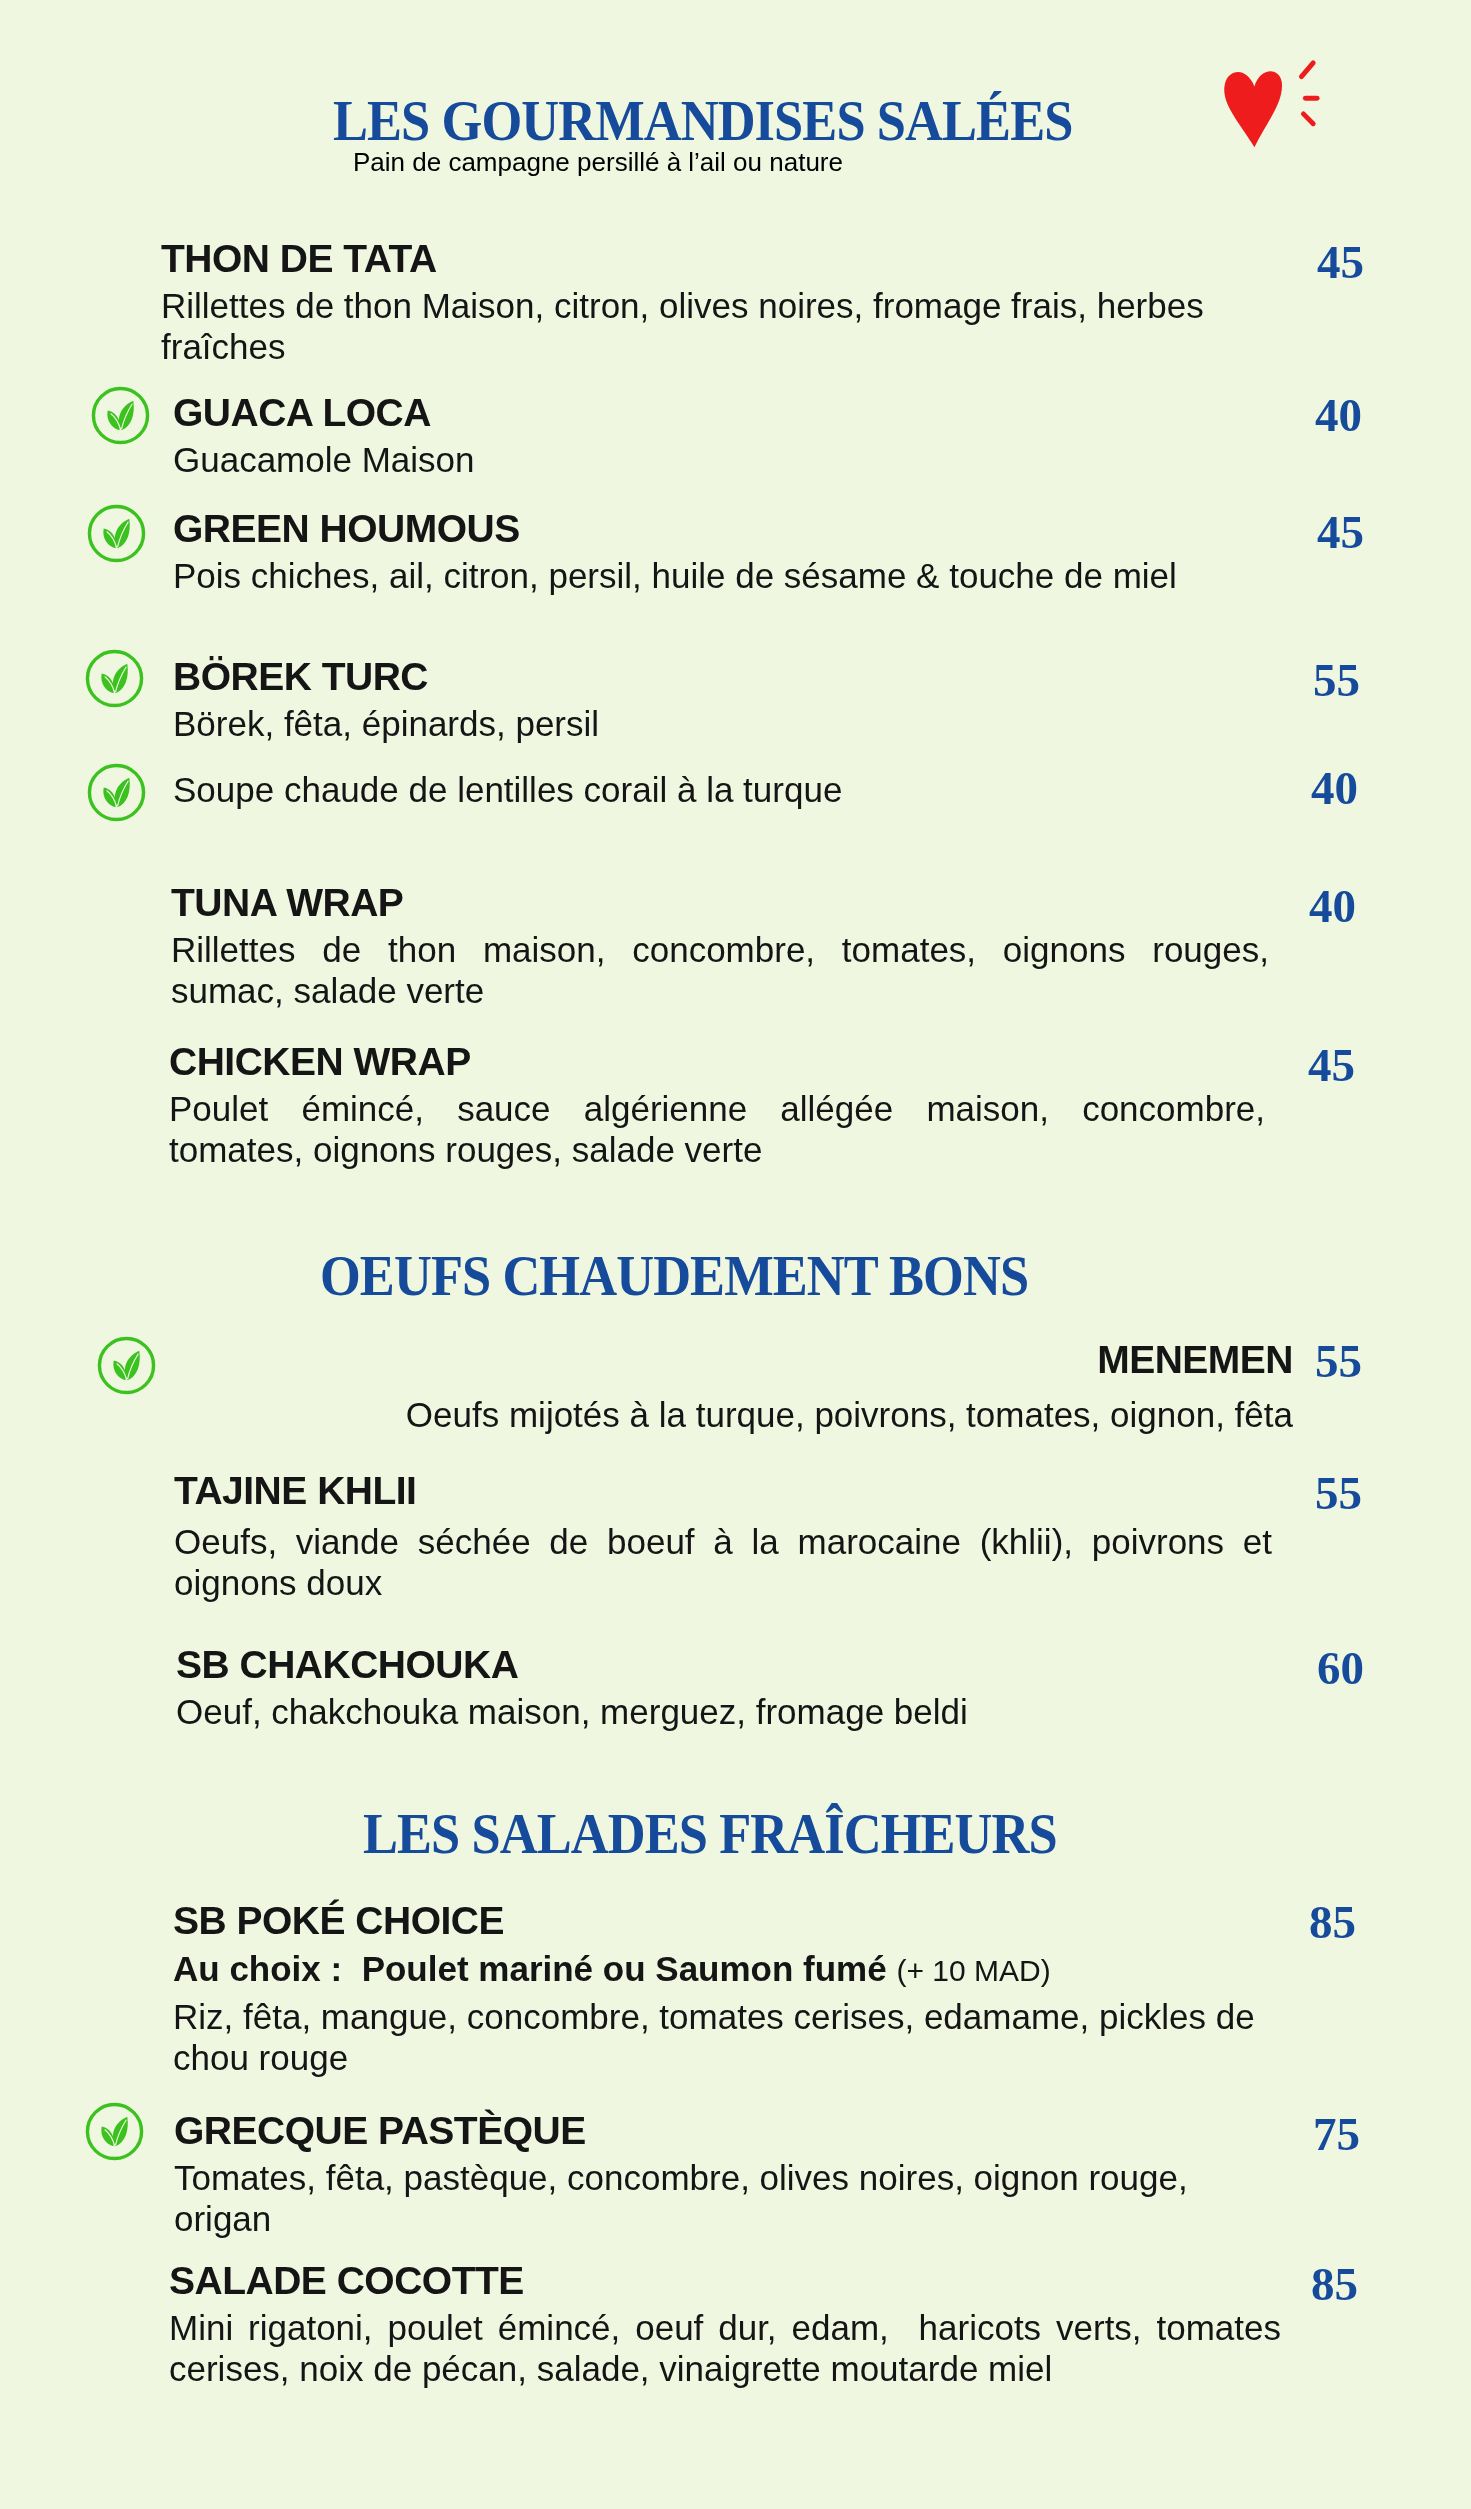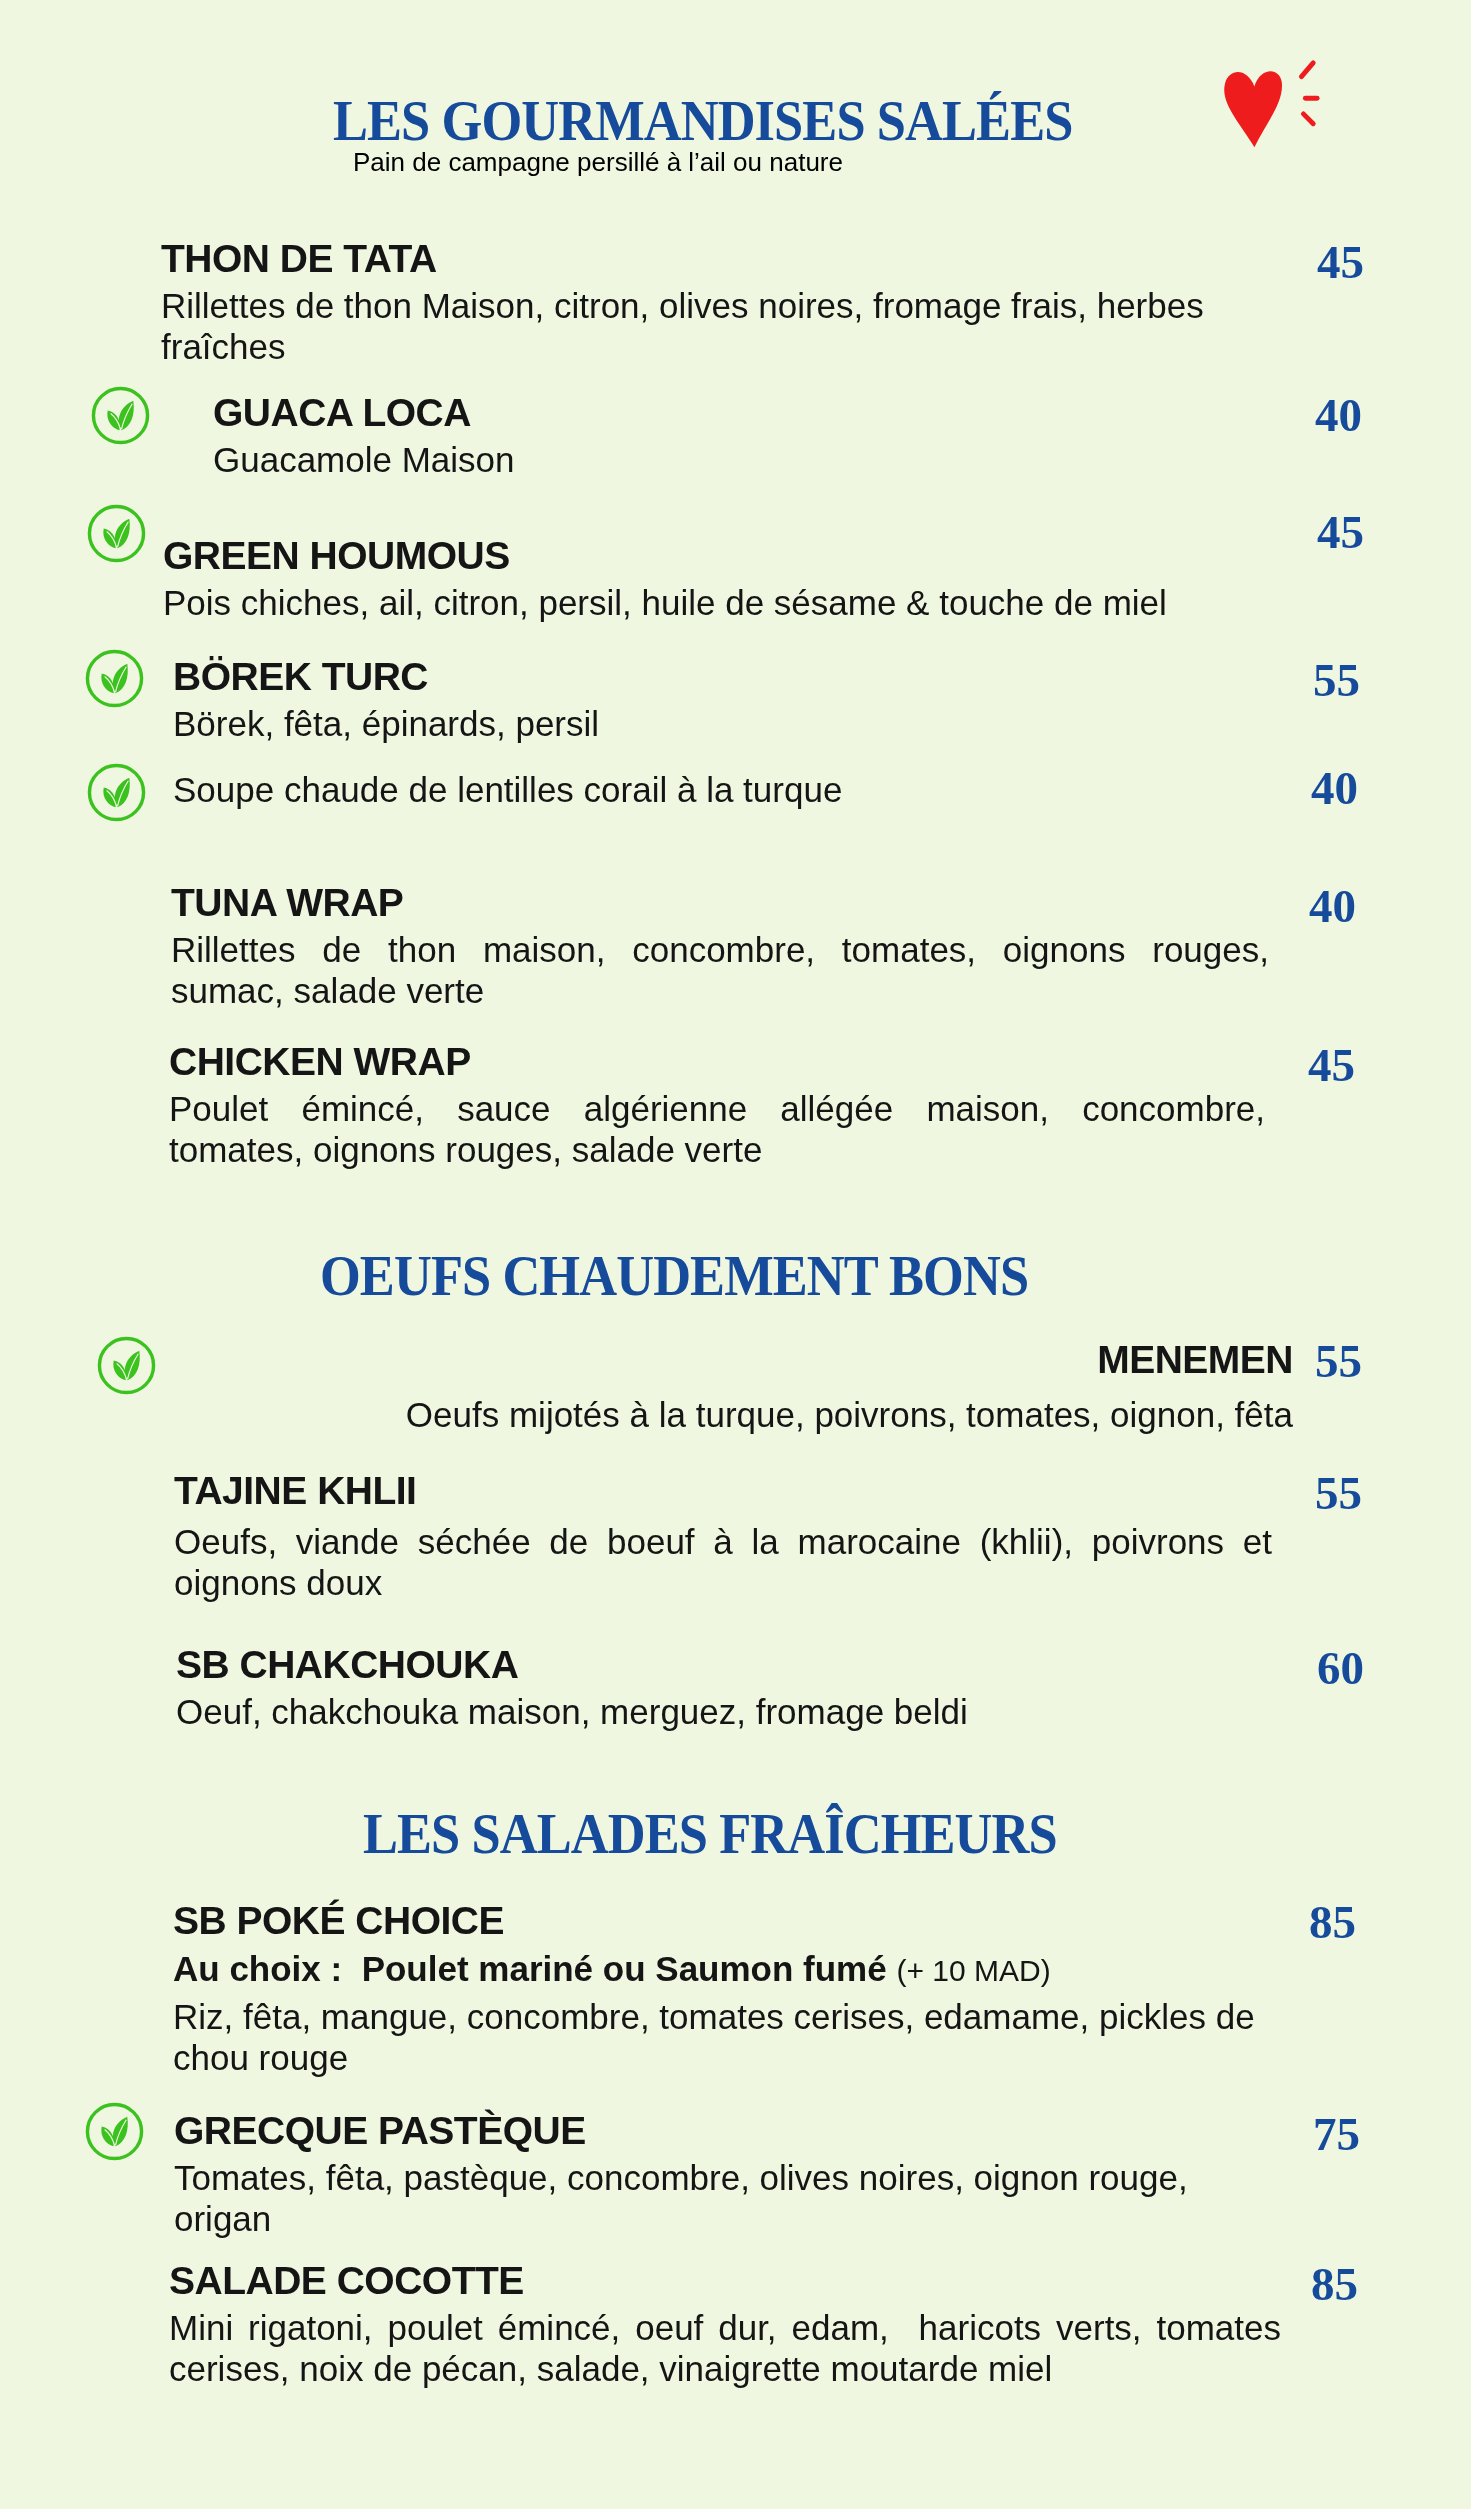--- a/index.html
+++ b/index.html
@@ -97,30 +97,30 @@
 
 <div class="item" style="left:161px; top:238px; width:1117px;">
   <div class="item-name">THON DE TATA</div>
   <div class="item-desc">Rillettes de thon Maison, citron, olives noires, fromage frais, herbes fraîches</div>
 </div>
 <div class="price" style="left:1317px; top:239px;">45</div>
 
 <svg class="veg" style="left:90px; top:385px;" viewBox="0 0 62 62" width="61" height="61">
     <use href="#veg-leaf"></use>
   </svg>
-<div class="item" style="left:173px; top:392px; width:1117px;margin-left:40px;">
+<div class="item" style="left:173px; top:392px; width:1117px;">
   <div class="item-name">GUACA LOCA</div>
   <div class="item-desc">Guacamole Maison</div>
 </div>
 <div class="price" style="left:1315px; top:392px;">40</div>
 
 <svg class="veg" style="left:86px; top:503px;" viewBox="0 0 62 62" width="61" height="61">
     <use href="#veg-leaf"></use>
   </svg>
-<div class="item" style="left:163px; top:508px; width:1117px;margin-top:27px;">
+<div class="item" style="left:173px; top:508px; width:1117px;">
   <div class="item-name">GREEN HOUMOUS</div>
   <div class="item-desc">Pois chiches, ail, citron, persil, huile de sésame &amp; touche de miel</div>
 </div>
 <div class="price" style="left:1317px; top:509px;">45</div>
 
 <svg class="veg" style="left:84px; top:648px;" viewBox="0 0 62 62" width="61" height="61">
     <use href="#veg-leaf"></use>
   </svg>
 <div class="item" style="left:173px; top:656px; width:1117px;">
   <div class="item-name">BÖREK TURC</div>

